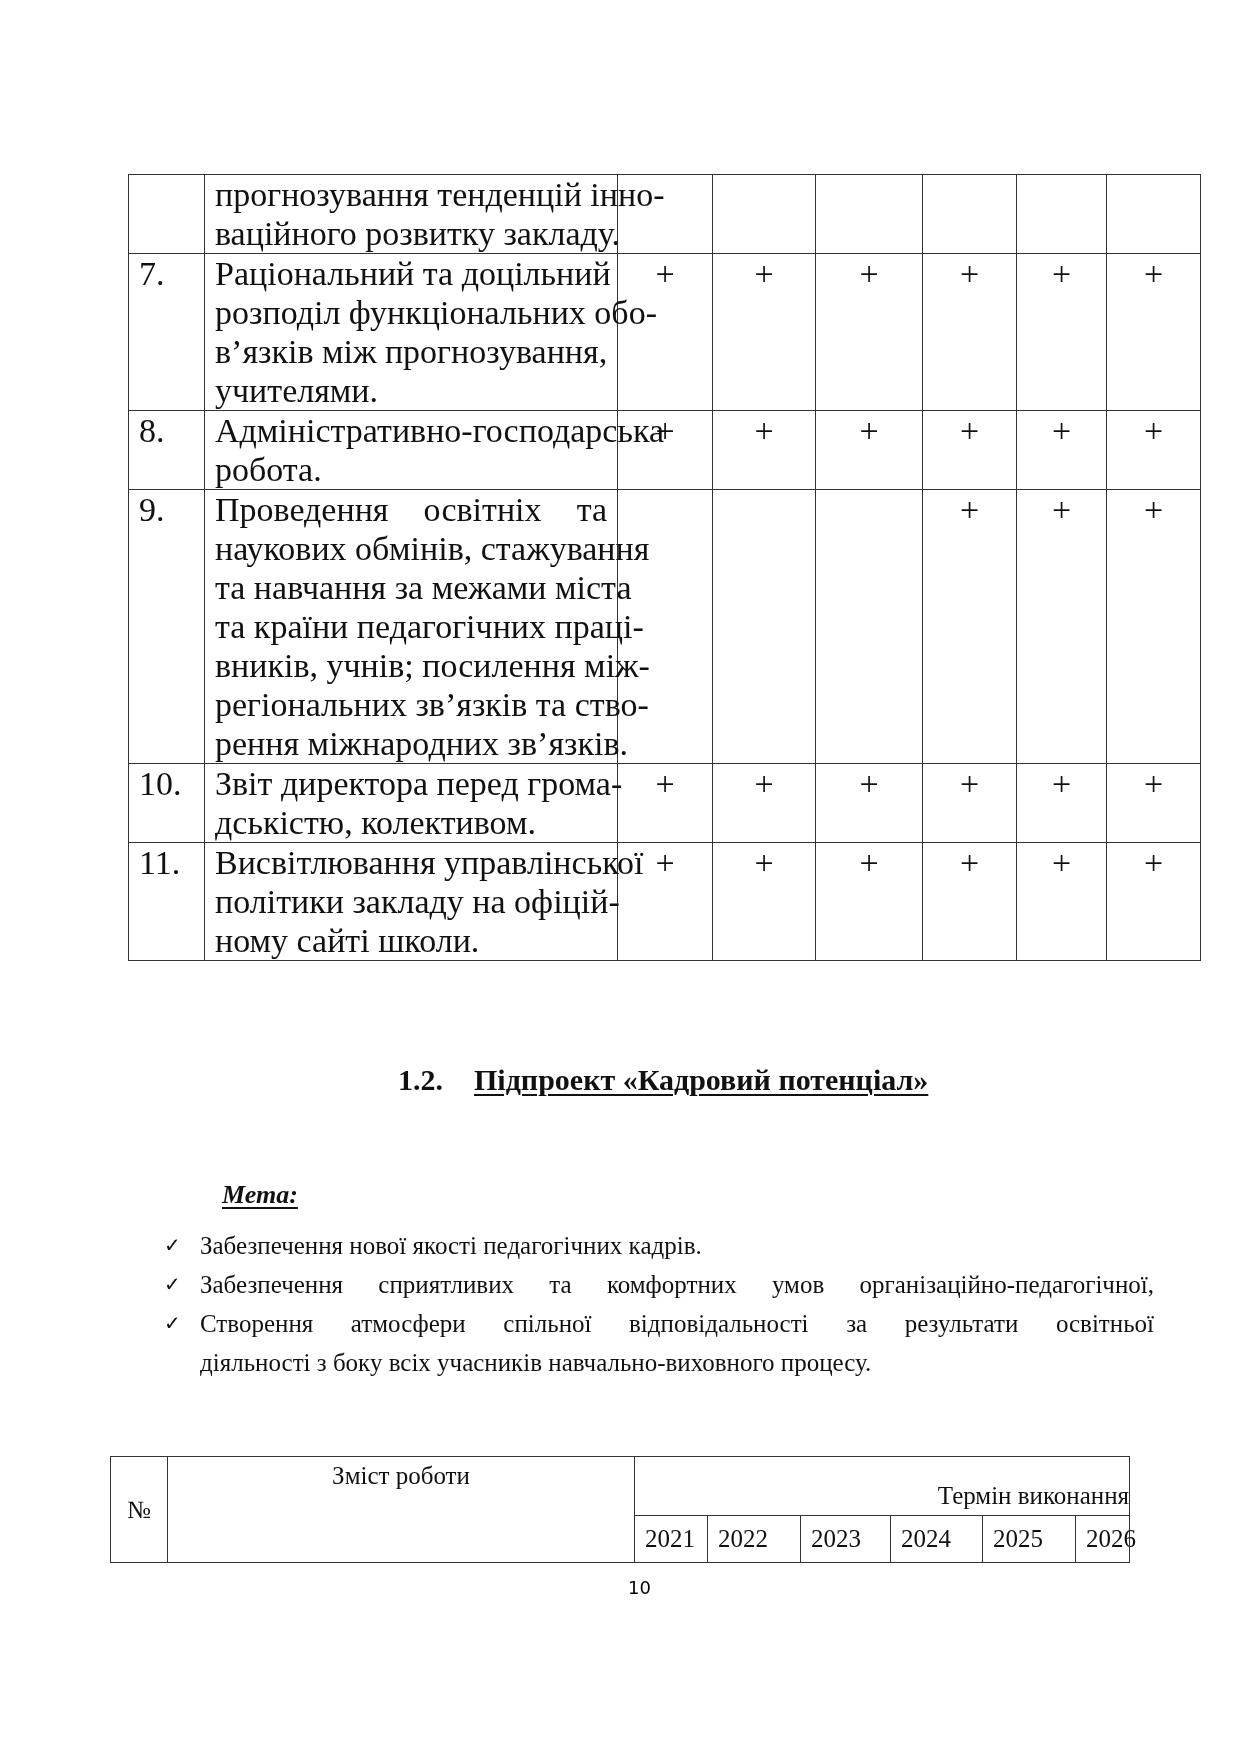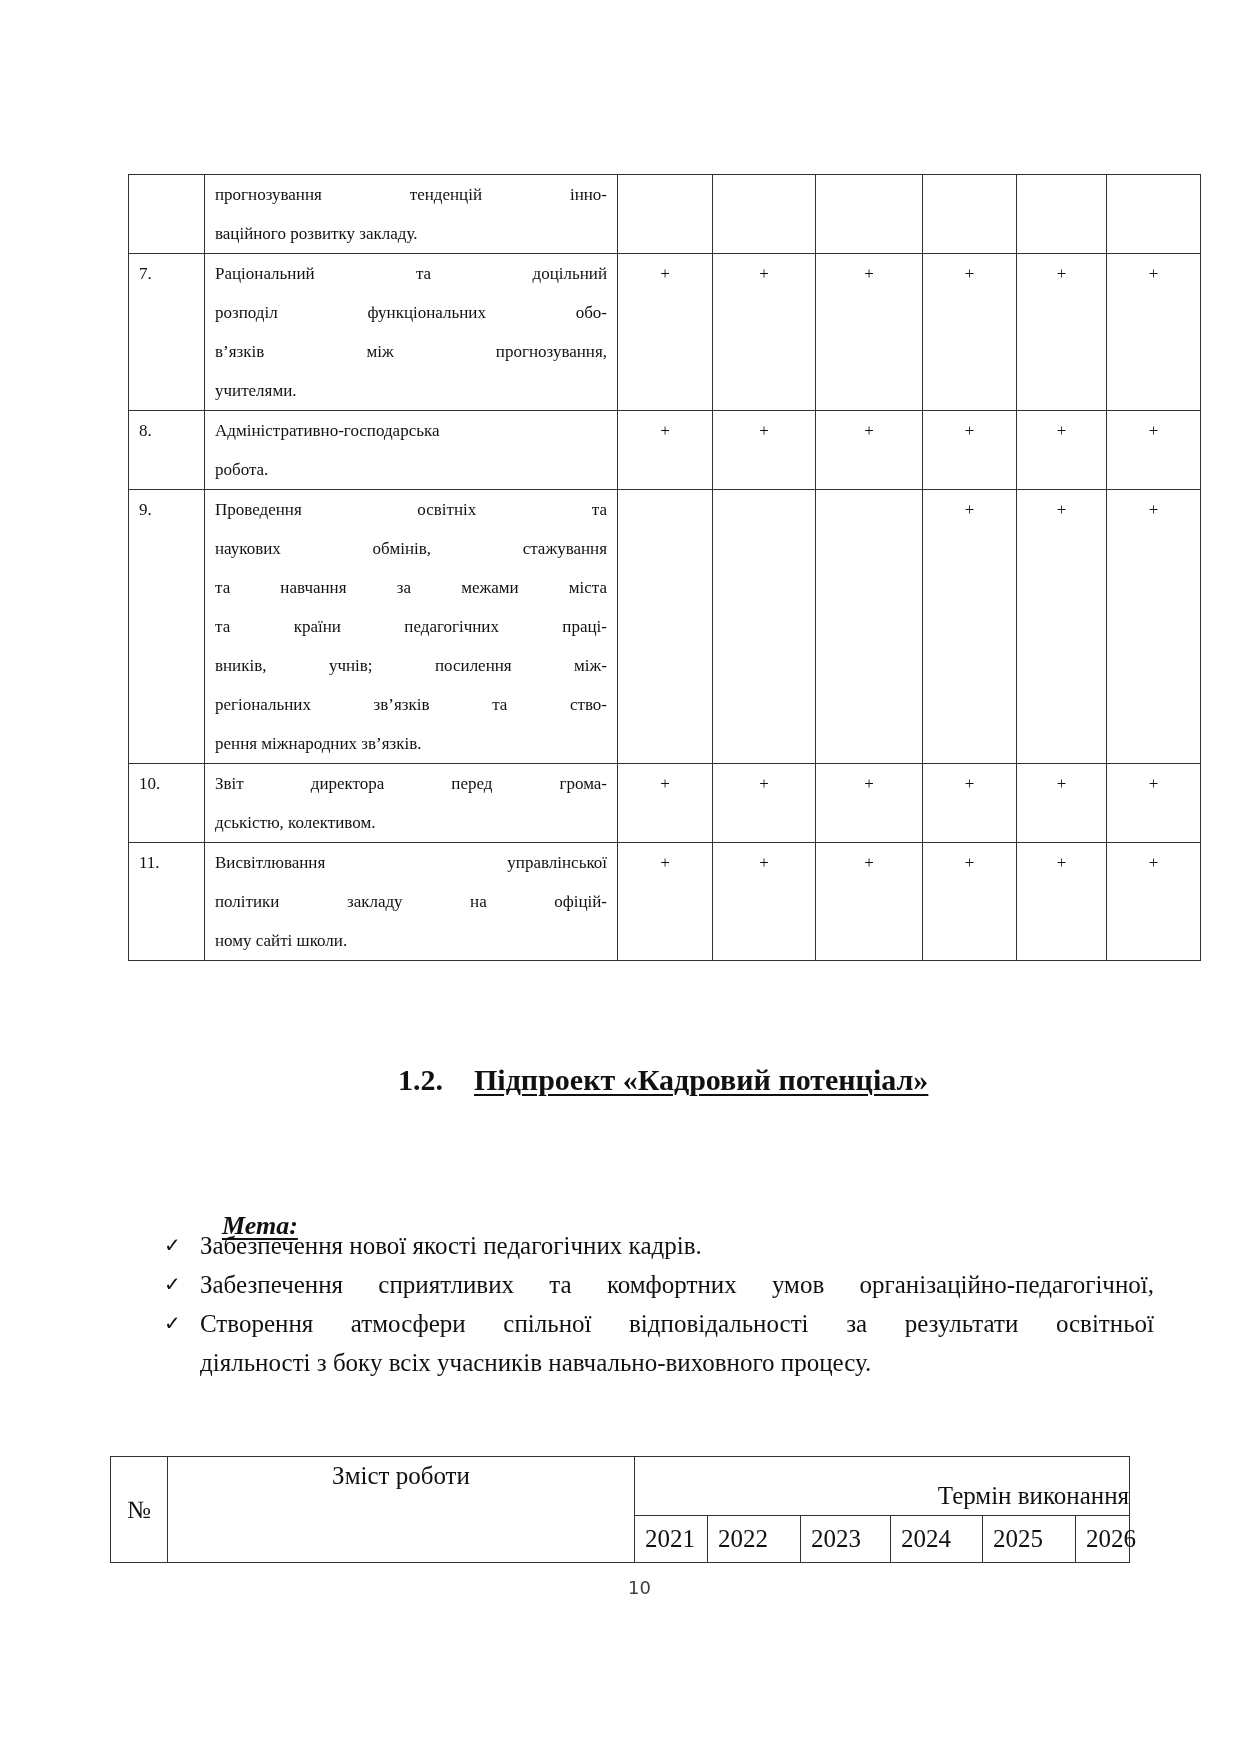--- a/index.html
+++ b/index.html
@@ -8,40 +8,40 @@
     font-family: "Liberation Serif", "DejaVu Serif", serif;
     color: #111111;
   }
   .tbl {
     position: absolute; border-collapse: collapse; table-layout: fixed;
   }
   .tbl td {
     border: 1.5px solid #333333;
     vertical-align: top;
     padding: 0;
-    font-size: 17px;
+    font-size: 34px;
     line-height: 39px;
   }
   #t1 { left: 128px; top: 174px; width: 1072px; }
   #t1 td.num { padding-left: 10px; }
   #t1 td.txt { padding: 0 10px 0 10px; text-align: justify; text-align-last: left; }
   #t1 td.mark { text-align: center; }
   #t1 .txt .line { display: block; text-align: justify; text-align-last: justify; white-space: nowrap; }
   #t1 .txt .line.last { text-align-last: left; }
 
   .heading {
     position: absolute; left: 398px; top: 1063px;
     font-family: "Liberation Serif", serif; font-weight: bold; font-size: 30px;
     white-space: nowrap;
   }
   .heading .sec { display: inline-block; width: 76px; }
   .heading .title { text-decoration: underline; text-decoration-thickness: 2px; text-underline-offset: 4px; }
 
   .mission {
-    position: absolute; left: 222px; top: 1211px;
+    position: absolute; left: 222px; top: 1180px;
     font-family: "Liberation Serif", serif; font-weight: bold; font-style: italic;
     font-size: 26px; text-decoration: underline; text-decoration-thickness: 2px; text-underline-offset: 4px;
   }
 
   .bullets {
     position: absolute; left: 164px; top: 1226px; width: 990px;
     margin: 0; padding: 0; list-style: none;
     font-size: 25px; line-height: 39px;
   }
   .bullets li { position: relative; padding-left: 36px; margin: 0 0 0 0; }
@@ -51,21 +51,21 @@
 
   #t2 { left: 110px; top: 1456px; width: 1019px; }
   #t2 td { font-size: 25px; line-height: 38px; margin-top: 16px; }
   #t2 td.no { vertical-align: middle; text-align: center; }
   #t2 td.content-h { text-align: center; }
   #t2 td.term-h { text-align: right; padding-top: 20px; }
   #t2 td.year { padding-left: 10px; padding-top: 4px; }
 
   .page-num {
     position: absolute; left: 628px; top: 1577px;
-    font-family: "DejaVu Sans", sans-serif; font-size: 18px; color: #404040;
+    font-family: "DejaVu Sans", sans-serif; font-size: 18px; color: #000000;
   }
 </style>
 </head>
 <body>
 
 <table id="t1" class="tbl">
   <colgroup>
     <col style="width:76px">
       <col style="width:413px">
     <col style="width:95px">

